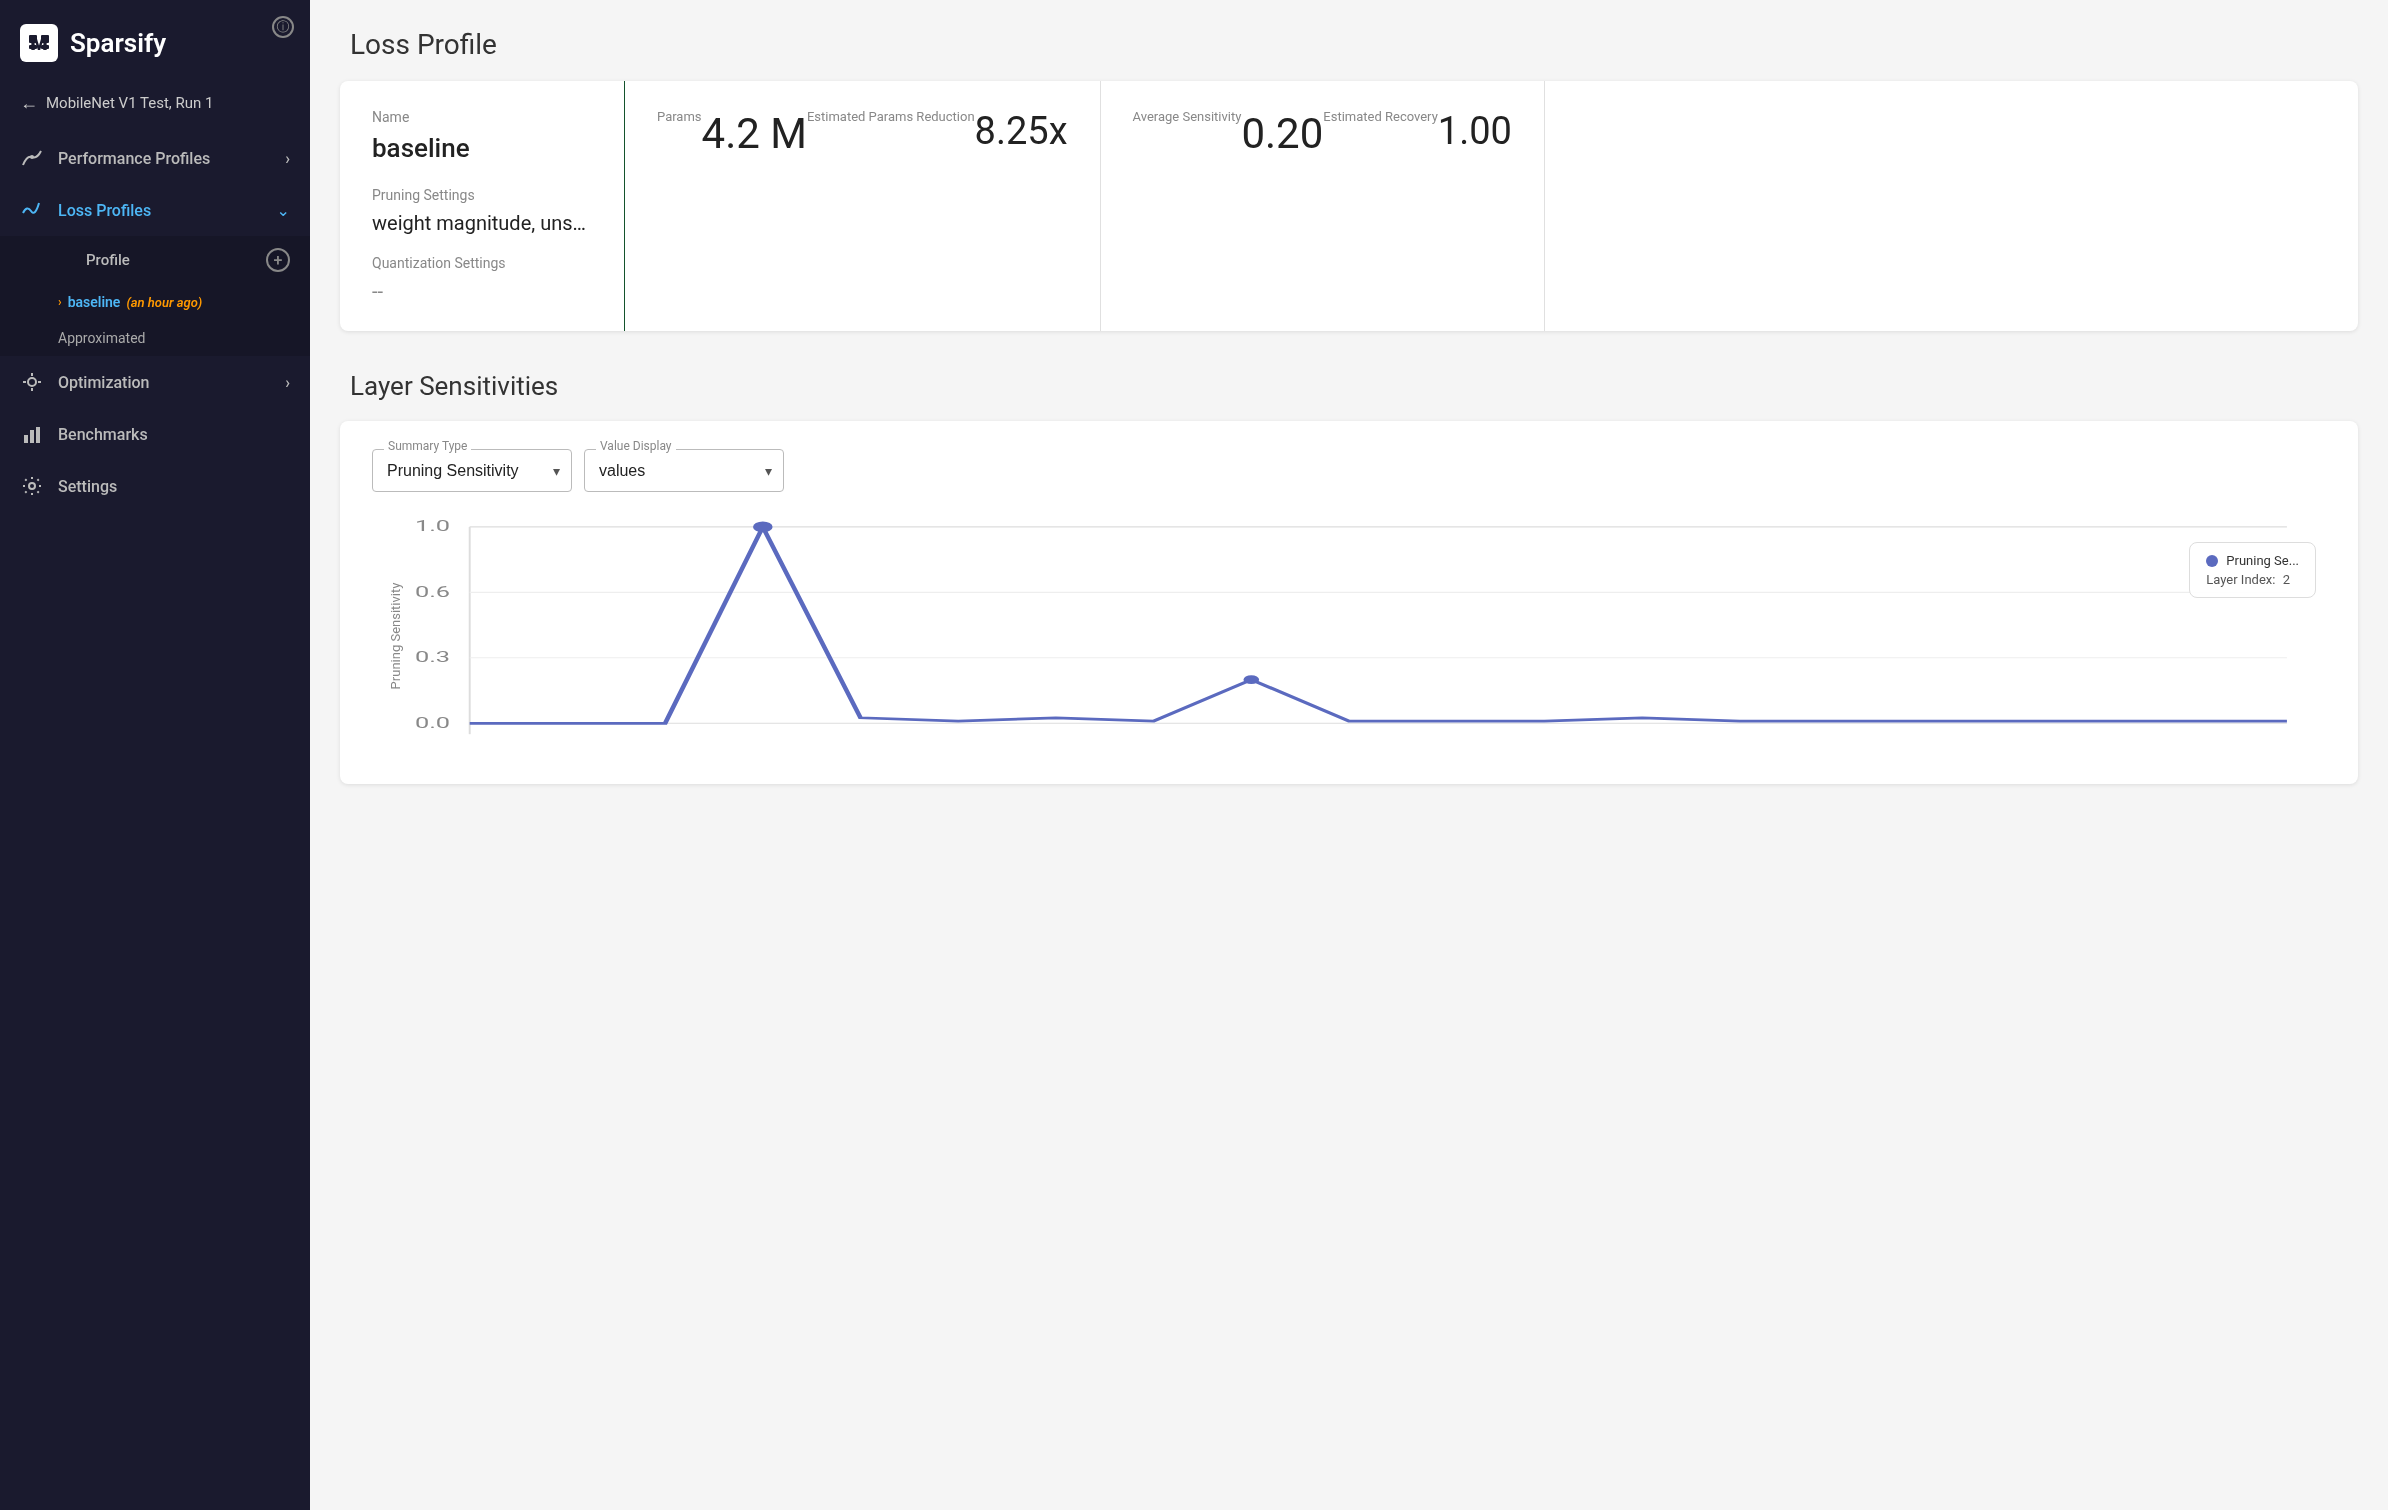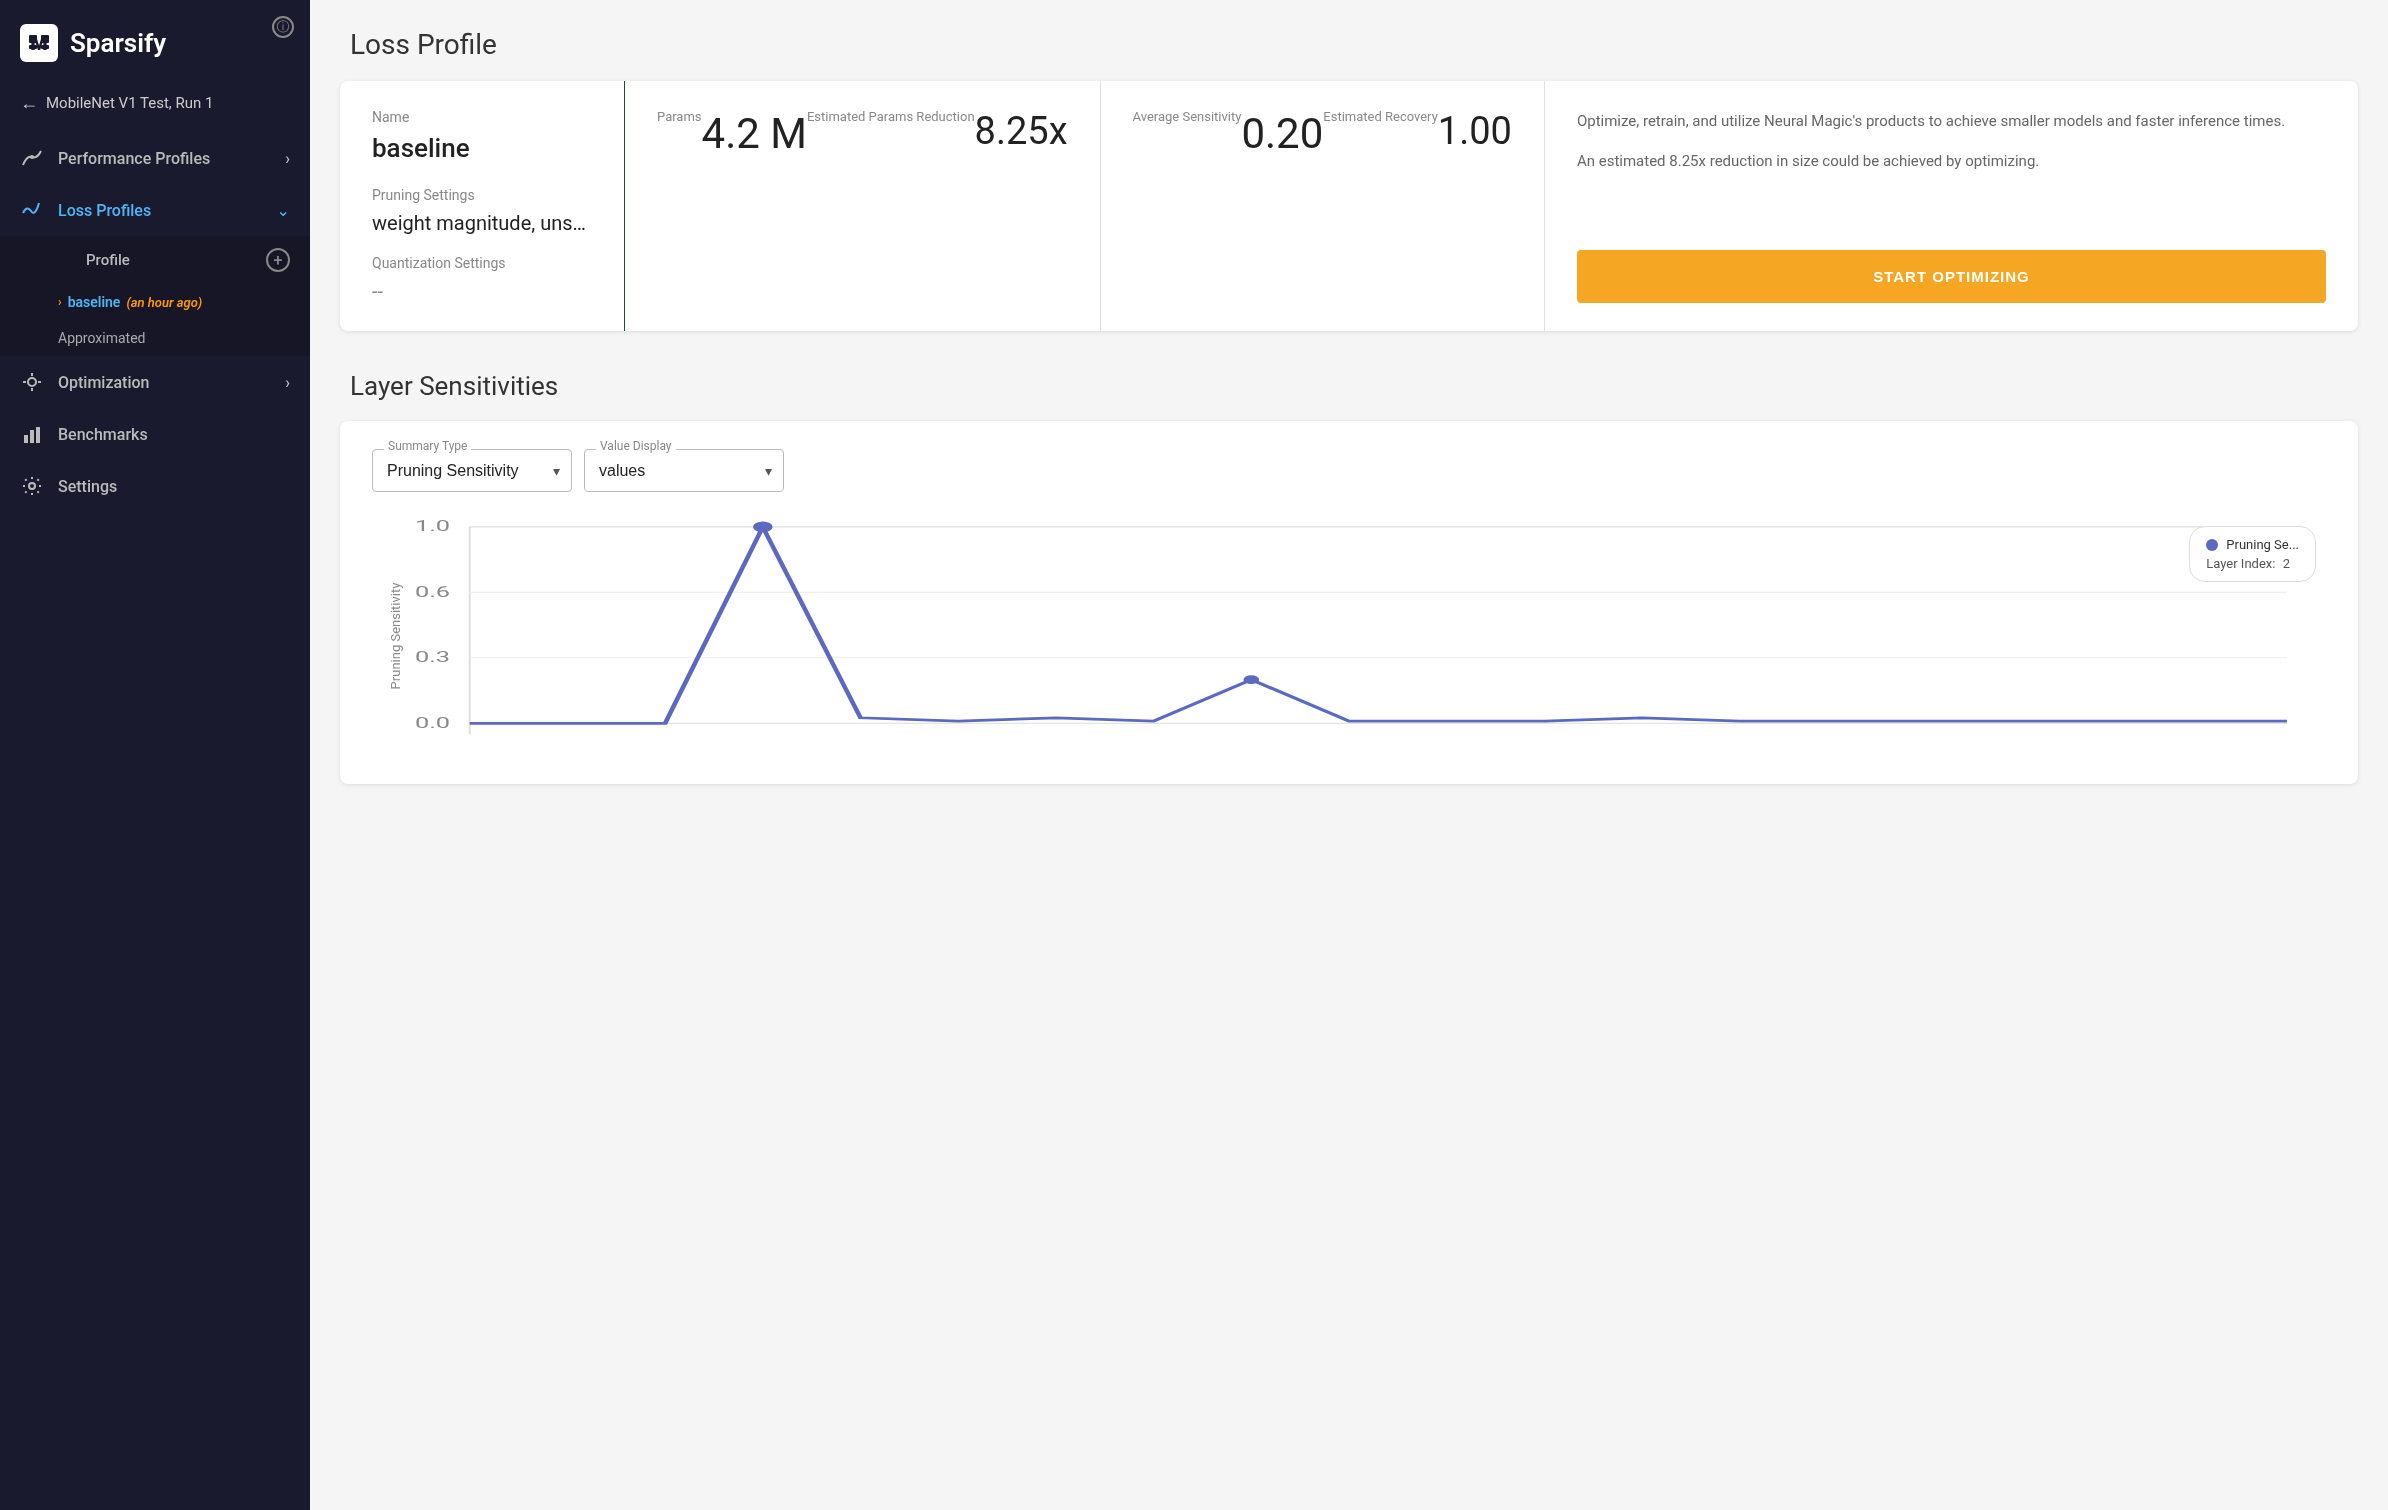--- a/index.html
+++ b/index.html
@@ -304,24 +304,24 @@
     }
     .chart-svg {
       width: 100%;
       height: 100%;
     }
 
     
     .chart-legend {
       position: absolute;
       right: 10px;
-      top: 10px;
+      top: 26px;
       background: rgba(255,255,255,0.9);
       border: 1px solid #ddd;
-      border-radius: 16px;
+      border-radius: 8px;
       padding: 10px 16px;
       font-size: 13px;
       color: #333;
     }
     .legend-item {
       display: flex;
       align-items: center;
       gap: 8px;
       margin-bottom: 4px;
     }
@@ -465,27 +465,20 @@
         <div class="stat-value" style="font-size:38px;">8.25x</div>
       </div>
 
       <div class="stats-col" style="min-width:200px;">
         <div class="stat-label">Average Sensitivity</div>
         <div class="stat-value">0.20</div>
         <div class="stat-label">Estimated Recovery</div>
         <div class="stat-value" style="font-size:38px;">1.00</div>
       </div>
 
-      <div class="description-col">
-        <div>
-          <p class="desc-text">Optimize, retrain, and utilize Neural Magic's products to achieve smaller models and faster inference times.</p>
-          <p class="desc-text">An estimated 8.25x reduction in size could be achieved by optimizing.</p>
-        </div>
-        <button class="start-optimizing-btn">START OPTIMIZING</button>
-      </div>
     </div>
   </div>
 
   <div class="section-title">Layer Sensitivities</div>
 
   <div class="chart-card">
     <div class="chart-controls">
 
       <div class="select-wrapper">
         <span class="select-label">Summary Type</span>

